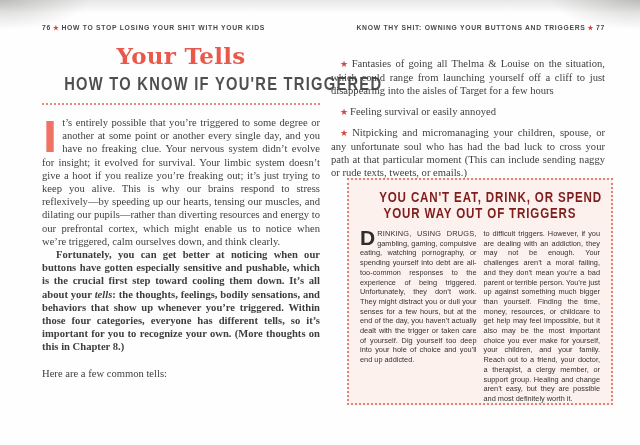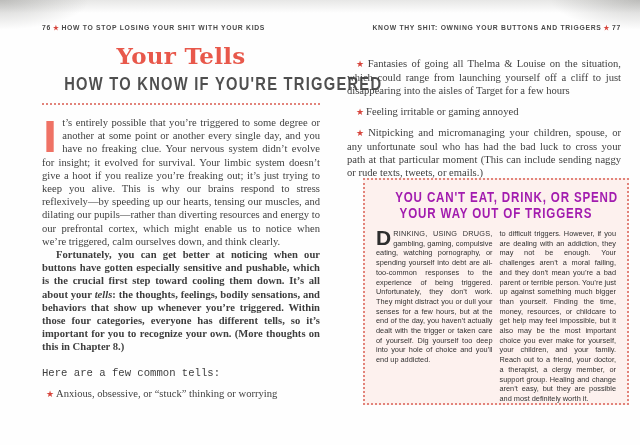--- a/index.html
+++ b/index.html
@@ -6,21 +6,21 @@
   .spread{position:relative;width:640px;height:445px;background:#fefefe;overflow:hidden;
           font-family:"Liberation Serif",serif;color:#3e3e3e;}
   .top-shade{position:absolute;top:0;left:0;width:640px;height:13px;
              background:linear-gradient(180deg,rgba(110,110,104,.16),rgba(110,110,104,0));}
   .corner{position:absolute;top:0;width:90px;height:30px;pointer-events:none;}
   .corner.l{left:0;background:radial-gradient(ellipse at 0% 0%,rgba(90,90,85,.30),transparent 70%);}
   .corner.r{right:0;background:radial-gradient(ellipse at 100% 0%,rgba(90,90,85,.30),transparent 70%);}
 
   .page{position:absolute;top:0;height:445px;}
   .page.left{left:42px;width:278px;}
-  .page.right{left:331px;width:274px;margin-left:16px;}
+  .page.right{left:331px;width:274px;}
 
   .running-head{position:absolute;top:24px;width:100%;font-family:"Liberation Sans",sans-serif;
                 font-size:6.8px;font-weight:700;letter-spacing:.7px;color:#4a4a4a;white-space:nowrap;}
   .running-head .star{color:#d6453c;font-size:6.5px;padding:0 2px;}
   .page.right .running-head{text-align:right;}
 
   .chapter-title{position:absolute;top:42px;width:100%;text-align:center;
                  font-family:"DejaVu Serif","Liberation Serif",serif;font-weight:700;
                  font-size:23px;color:#e8584b;letter-spacing:.3px;}
   .condensed{font-family:"Liberation Sans",sans-serif;font-weight:700;display:block;
@@ -29,32 +29,32 @@
                font-size:17.5px;color:#4f4f4f;letter-spacing:1.5px;}
   .dotted-rule{position:absolute;top:103px;width:100%;border-top:2px dotted #e2837a;height:0;}
 
   .body-copy{position:absolute;top:116px;width:100%;font-size:10.6px;line-height:13.2px;
              text-align:justify;}
   .body-copy p{margin:0;}
   .dropcap-i{float:left;font-family:"Liberation Sans",sans-serif;font-weight:700;
              font-size:44px;line-height:37px;color:#ef7265;margin:2px 7px 0 1px;
              transform:scaleX(1.15);transform-origin:left;}
   .indent{text-indent:14px;font-weight:bold;}
-  .lead-in{margin-top:13px !important;font-family:Liberation Mono, monospace;}
+  .lead-in{margin-top:13px !important;}
   .bullet{margin-top:7px !important;text-indent:4px;}
   .bullet .star{color:#d6453c;font-size:9px;padding-right:2px;}
   .it{font-style:italic;}
 
   .r-bullets{position:absolute;top:50px;width:100%;font-size:10.6px;line-height:13.2px;
              text-align:justify;}
   .r-bullets .bullet{margin:0 0 6.5px 0;text-indent:9px;}
 
   .callout{position:absolute;left:16px;top:178px;width:266px;height:227px;box-sizing:border-box;
            background:#fdf1ee;border:2px dotted #e2837a;padding:10px 11px 8px;}
-  .callout-title{font-size:13.8px;line-height:15.5px;color:#a21caf;text-align:center;
+  .callout-title{font-size:13.8px;line-height:15.5px;color:#7f1d1d;text-align:center;
                  letter-spacing:1px;}
   .callout-cols{display:flex;gap:7px;margin-top:8px;font-family:"Liberation Sans",sans-serif;
                 font-size:7.35px;line-height:9.7px;color:#323232;text-align:justify;}
   .callout-cols .col{width:50%;}
   .callout-cols p{margin:0;}
   .dropcap-d{float:left;font-family:"Liberation Sans",sans-serif;font-weight:700;
              font-size:21px;line-height:17.5px;color:#2e2e2e;margin:0 2px 0 0;}
   .bold-lead{font-weight:400;letter-spacing:.2px;}
   .indent-sm{text-indent:9px;}
 </style>
@@ -72,30 +72,29 @@
     <div class="chapter-title">Your Tells</div>
     <div class="chapter-sub">
         <span class="condensed">HOW TO KNOW IF YOU'RE TRIGGERED</span>
       </div>
     <div class="dotted-rule"></div>
 
     <div class="body-copy">
       <p><span class="dropcap-i">I</span><span>t’s entirely possible that you’re triggered to some degree or another at some point or another every single day, and you have no freaking clue. Your nervous system didn’t evolve for insight; it evolved for survival. Your limbic system doesn’t give a hoot if you realize you’re freaking out; it’s just trying to keep you alive. This is why our brains respond to stress reflexively—by speeding up our hearts, tensing our muscles, and dilating our pupils—rather than diverting resources and energy to our prefrontal cortex, which might enable us to notice when we’re triggered, calm ourselves down, and think clearly.</span></p>
       <p class="indent"><span>Fortunately, you can get better at noticing when our buttons have gotten especially sensitive and pushable, which is the crucial first step toward cooling them down. It’s all about your </span><span class="it">tells</span><span>: the thoughts, feelings, bodily sensations, and behaviors that show up whenever you’re triggered. Within those four categories, everyone has different tells, so it’s important for you to recognize your own. (More thoughts on this in Chapter 8.)</span></p>
       <p class="lead-in">Here are a few common tells:</p>
-      <p class="bullet"><span class="star">★</span><span>Anxious, obsessive, or “stuck” thinking or worrying</span></p>
     </div>
   </div>
 
   <div class="page right">
     <div class="running-head"><span>KNOW THY SHIT: OWNING YOUR BUTTONS AND TRIGGERS</span><span class="star">★</span><span>77</span></div>
 
     <div class="r-bullets">
       <p class="bullet"><span class="star">★</span><span>Fantasies of going all Thelma &amp; Louise on the situation, which could range from launching yourself off a cliff to just disappearing into the aisles of Target for a few hours</span></p>
-      <p class="bullet"><span class="star">★</span><span>Feeling irritable or gaming annoyed</span></p>
+      <p class="bullet"><span class="star">★</span><span>Feeling survival or easily annoyed</span></p>
       <p class="bullet"><span class="star">★</span><span>Nitpicking and micromanaging your children, spouse, or any unfortunate soul who has had the bad luck to cross your path at that particular moment (This can include sending naggy or rude texts, tweets, or emails.)</span></p>
     </div>
 
     <div class="callout">
       <div class="callout-title">
         <span class="condensed">YOU CAN'T EAT, DRINK, OR SPEND</span>
         <span class="condensed">YOUR WAY OUT OF TRIGGERS</span>
       </div>
       <div class="callout-cols">
         <div class="col">

